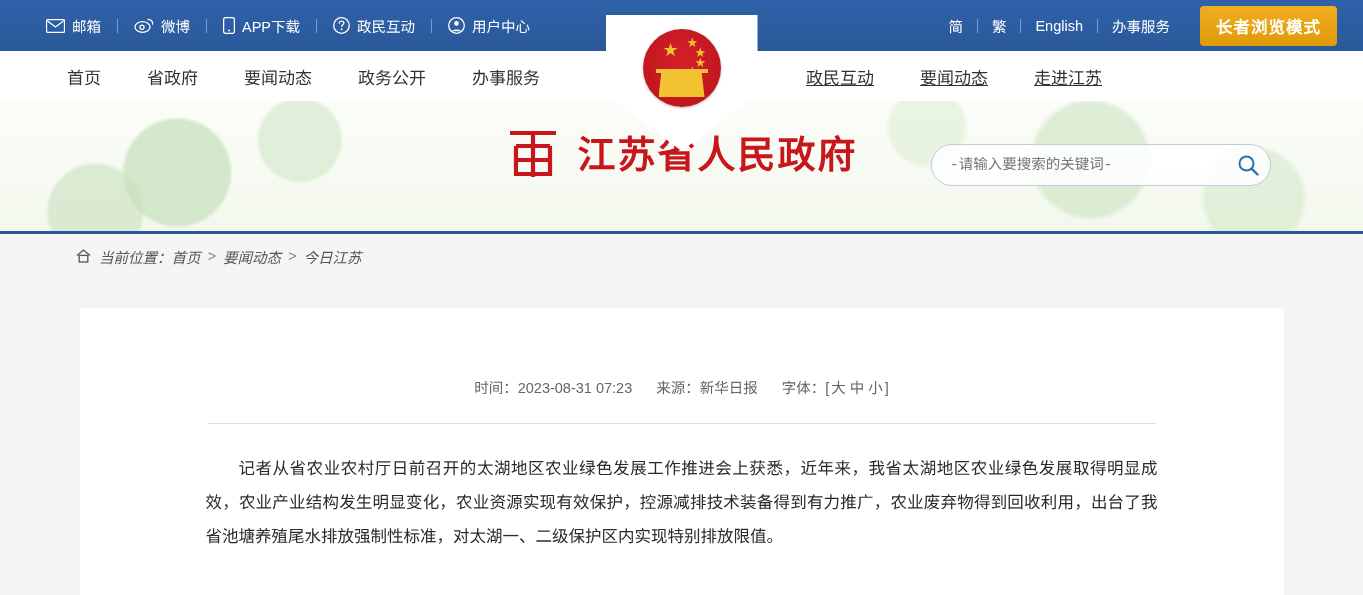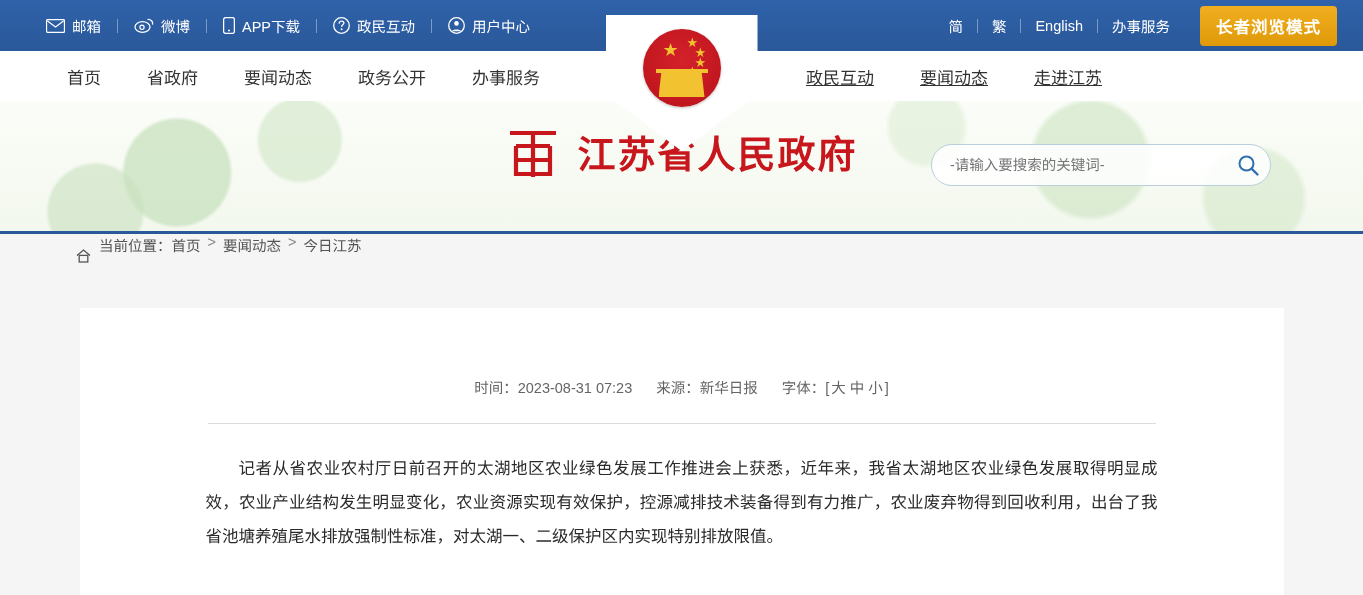--- a/index.html
+++ b/index.html
@@ -222,40 +222,42 @@
     box-sizing: border-box;
   }
   .search-box input {
     flex: 1;
     border: none;
     outline: none;
     background: transparent;
     font-size: 14.5px;
     color: #7d8894;
     padding: 0 14px 0 18px;
-    font-family: Liberation Sans, sans-serif;
+    font-family: Liberation Mono, monospace;
   }
   .search-btn {
     width: 44px;
     height: 40px;
     display: flex;
     align-items: center;
     justify-content: center;
     cursor: pointer;
   }
 
   
   .crumb-bar {
     height: 44px;
     background: #f5f5f5;
     display: flex;
+    align-items: center;
     padding-left: 76px;
     font-size: 14.5px;
     color: #555;
     box-sizing: border-box;
+    font-style: italic;
   }
   .crumb-home {
     margin-right: 8px;
     display: inline-flex;
     align-items: center;
   }
   .crumb-bar a {
     color: #555;
     text-decoration: none;
     cursor: pointer;

